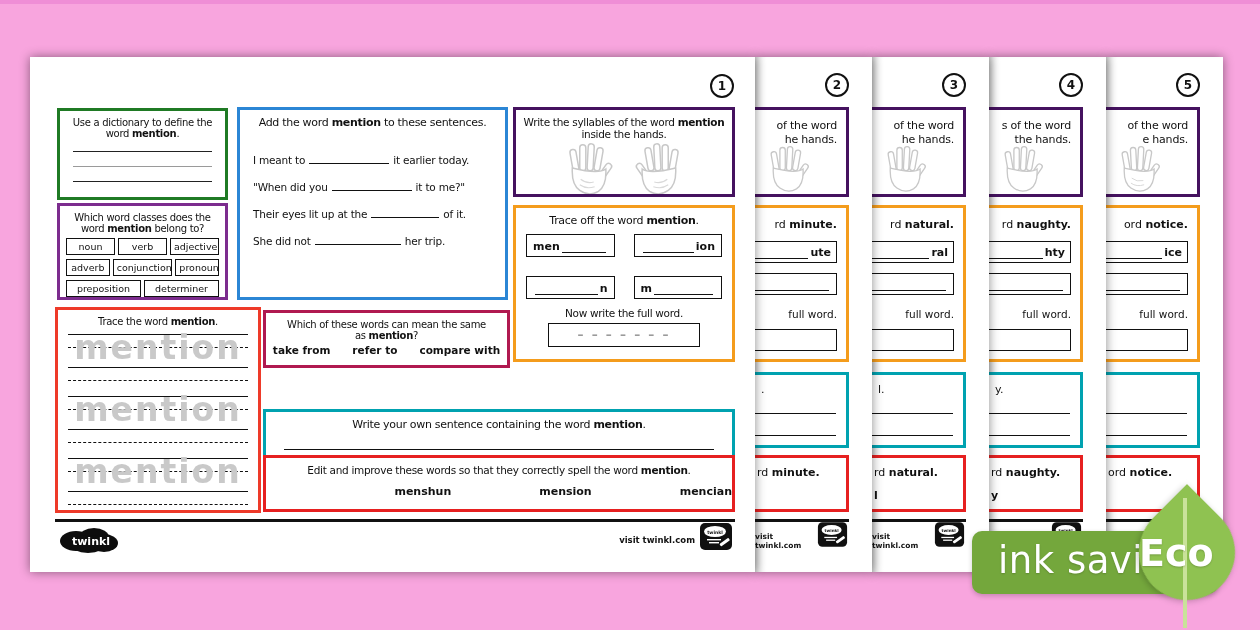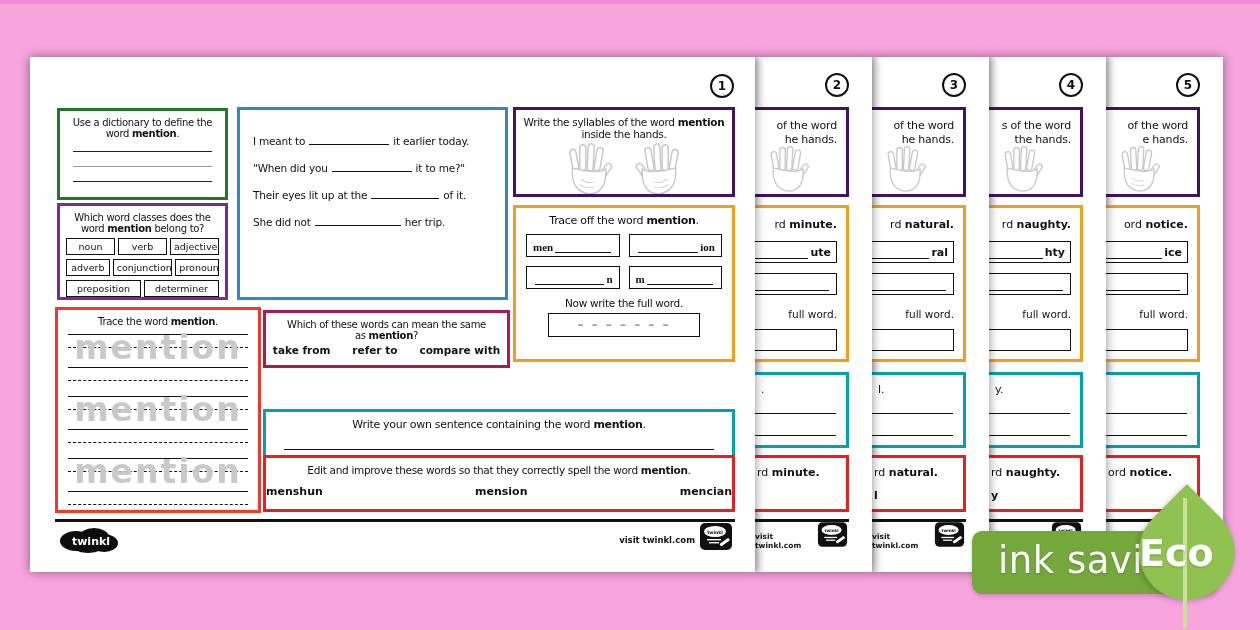--- a/index.html
+++ b/index.html
@@ -64,32 +64,32 @@
   .bla{width:80px;} .blb{width:80px;} .blc{width:68px;} .bld{width:86px;}
 
   .opts { display:flex; justify-content:center; gap:22px; margin-top:3px;
           font-size:10.5px; font-weight:600; }
 
   .handrow { display:flex; justify-content:center; gap:16px; margin-top:2px; }
   .handrow svg { width:52px; height:54px; }
   .mirror { transform:scaleX(-1); }
 
   
-  .fgrid { display:grid; grid-template-columns:1fr 1fr; gap:9px; margin:7px 10px 0;font-family:Liberation Serif, serif; }
+  .fgrid { display:grid; grid-template-columns:1fr 1fr; gap:19px; margin:7px 10px 0; }
   .fcell { height:23px; border:1.5px solid #111; display:flex; align-items:flex-end;
            padding:0 6px 3px; font-size:11px; font-weight:bold; }
   .ul { flex:1; border-bottom:1.5px solid #111; height:13px; margin:0 2px; }
   .dashbox { width:152px; height:24px; border:1.5px solid #111; margin:4px auto 0;
              text-align:center; color:#9a9a9a; font-weight:bold; font-size:12px; line-height:22px;
              letter-spacing:2px; }
 
   .tealline { margin:0 18px; border-bottom:1.6px solid #111; }
   .tl1 { margin-top:18px; } .tl2 { margin-top:20px; }
 
-  .editwords { display:flex; justify-content:space-between; gap:88px; margin-top:9px;
+  .editwords { display:flex; justify-content:flex-end; gap:88px; margin-top:9px;
                font-size:11px; font-weight:600; }
 
   
   .fline { position:absolute; left:25px; top:462px; width:680px; border-top:3px solid #111; }
   .logo { position:absolute; left:28px; top:468px; width:66px; height:30px; }
   .visit { position:absolute; right:60px; top:478px; font-size:8.5px; font-weight:bold; }
   .qbadge { position:absolute; right:22px; top:465px; width:34px; height:30px; }
 
   
   .frag { position:absolute; right:23px; width:140px; border-style:solid; border-left:none; background:#fff; }
@@ -388,20 +388,21 @@
       <div class="trow" style="top:148px">
         <div class="ln" style="top:0"></div>
           <div class="ln d" style="top:13px"></div>
           <div class="ln" style="top:33px"></div>
           <div class="ln d" style="top:46px"></div>
         <div class="ghost">mention</div>
       </div>
     </div>
 
     <div class="bx box-blue">
+      <div class="bt bt11 nowrap"><span>Add the word </span><span class="b">mention</span><span> to these sentences.</span></div>
       <div class="sent" style="margin-top:24px"><span>I meant to</span><span class="blank bla"></span><span>it earlier today.</span></div>
       <div class="sent"><span>"When did you</span><span class="blank blb"></span><span>it to me?"</span></div>
       <div class="sent"><span>Their eyes lit up at the</span><span class="blank blc"></span><span>of it.</span></div>
       <div class="sent"><span>She did not</span><span class="blank bld"></span><span>her trip.</span></div>
     </div>
 
     <div class="bx box-crimson">
       <div class="bt nowrap">Which of these words can mean the same</div>
       <div class="bt" style="margin-top:0"><span>as </span><span class="b">mention</span><span>?</span></div>
       <div class="opts">

